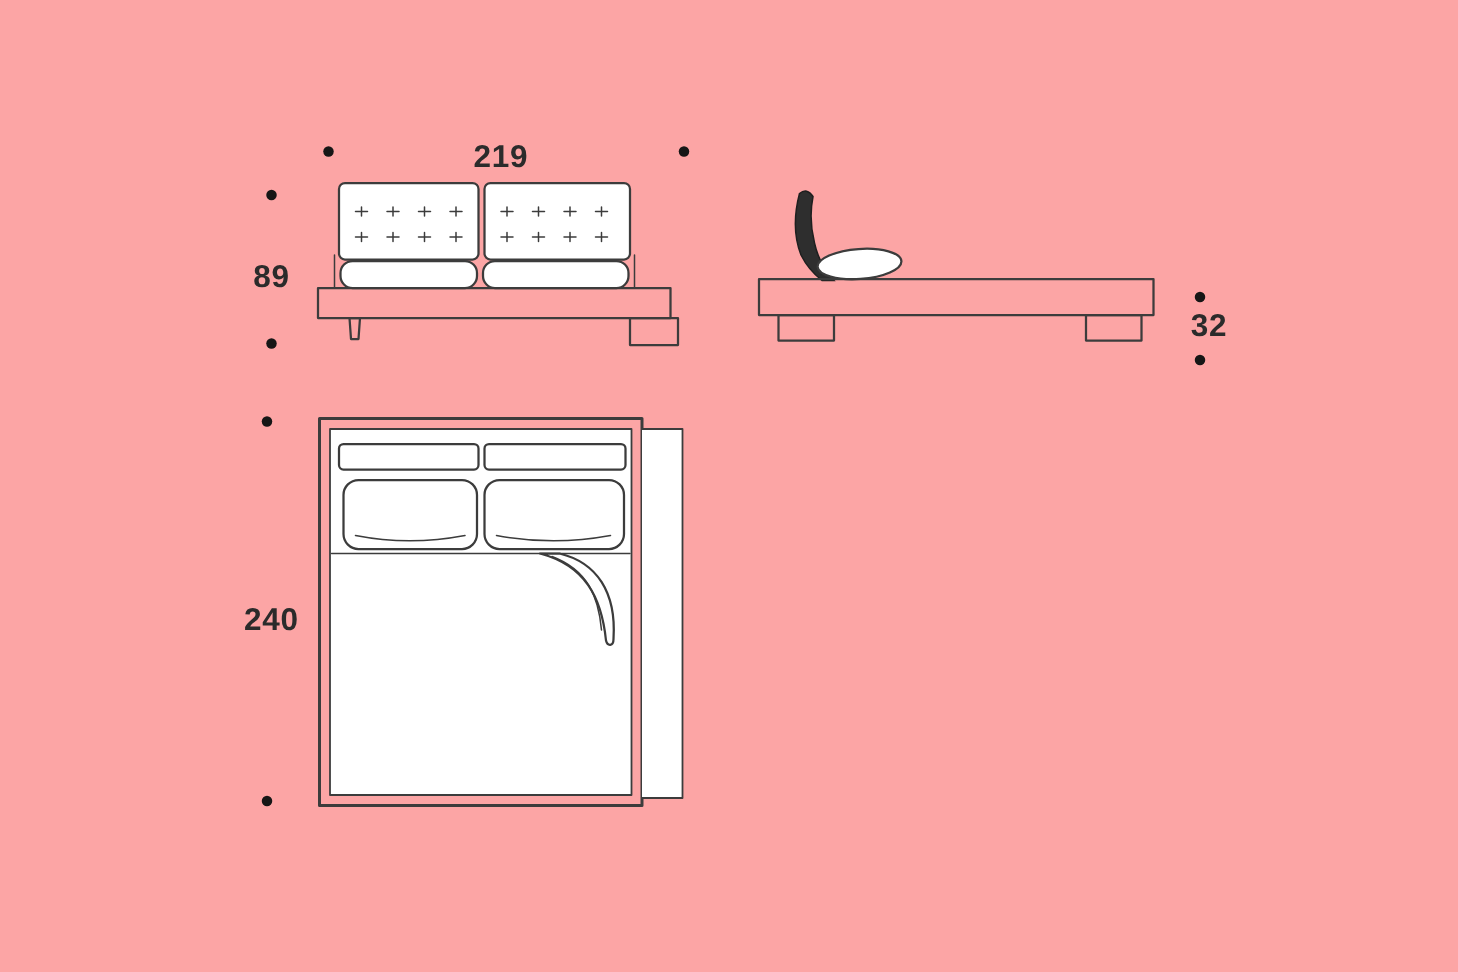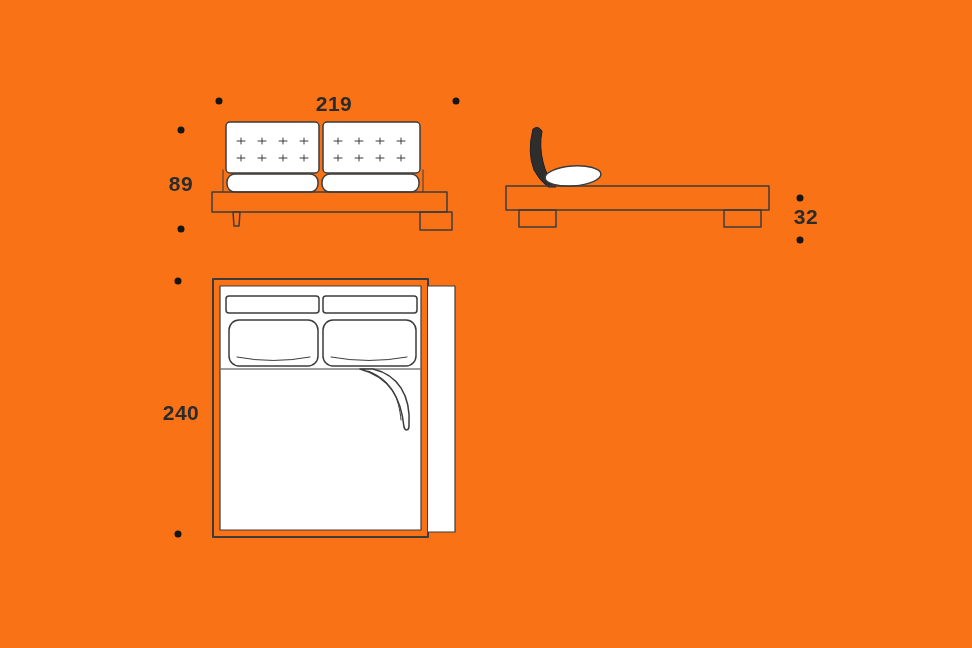--- a/index.html
+++ b/index.html
@@ -4,21 +4,21 @@
 <style>
   html, body {
     margin: 0;
     padding: 0;
     background: #ffffff;
   }
   .canvas {
     position: relative;
     width: 972px;
     height: 648px;
-    background: #f97316;
+    background: #fca5a5;
     overflow: hidden;
   }
   svg { display: block; }
   .ln  { fill: none; stroke: #3c3c3c; stroke-width: 1.5; stroke-linecap: round; stroke-linejoin: round; }
   .ln2 { fill: none; stroke: #3c3c3c; stroke-width: 2;   stroke-linejoin: round; }
   .thin{ fill: none; stroke: #3c3c3c; stroke-width: 1;   stroke-linecap: round; }
   .wht { fill: #ffffff; stroke: #3c3c3c; stroke-width: 1.5; stroke-linejoin: round; }
   .whtthin { fill: #ffffff; stroke: #3c3c3c; stroke-width: 1.2; stroke-linejoin: round; }
   .dark{ fill: #2e2e2e; stroke: #1f1f1f; stroke-width: 1; }
   .dot { fill: #161616; stroke: none; }

